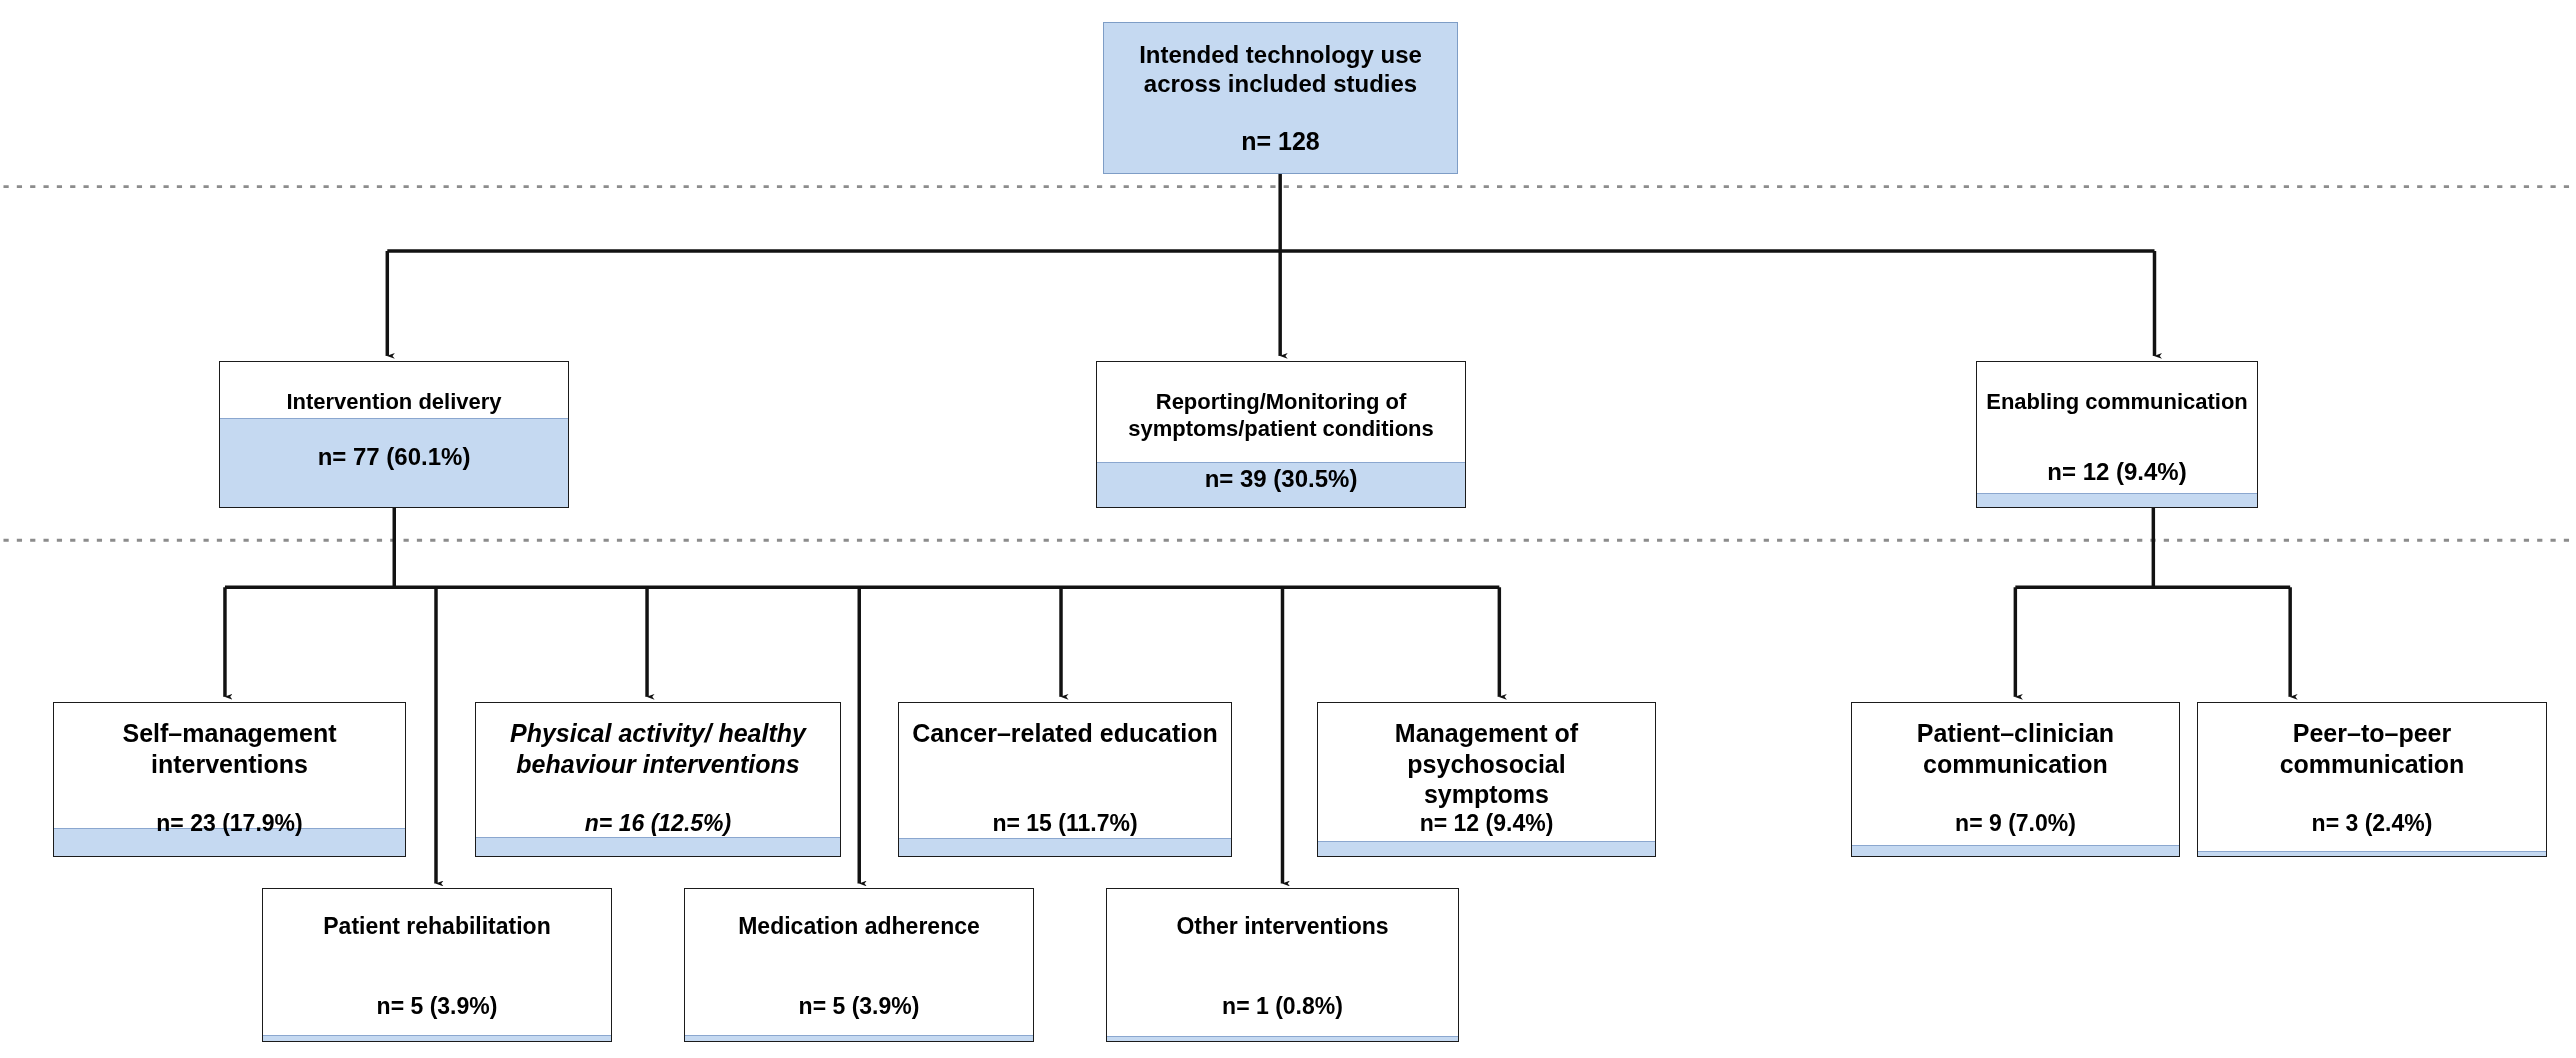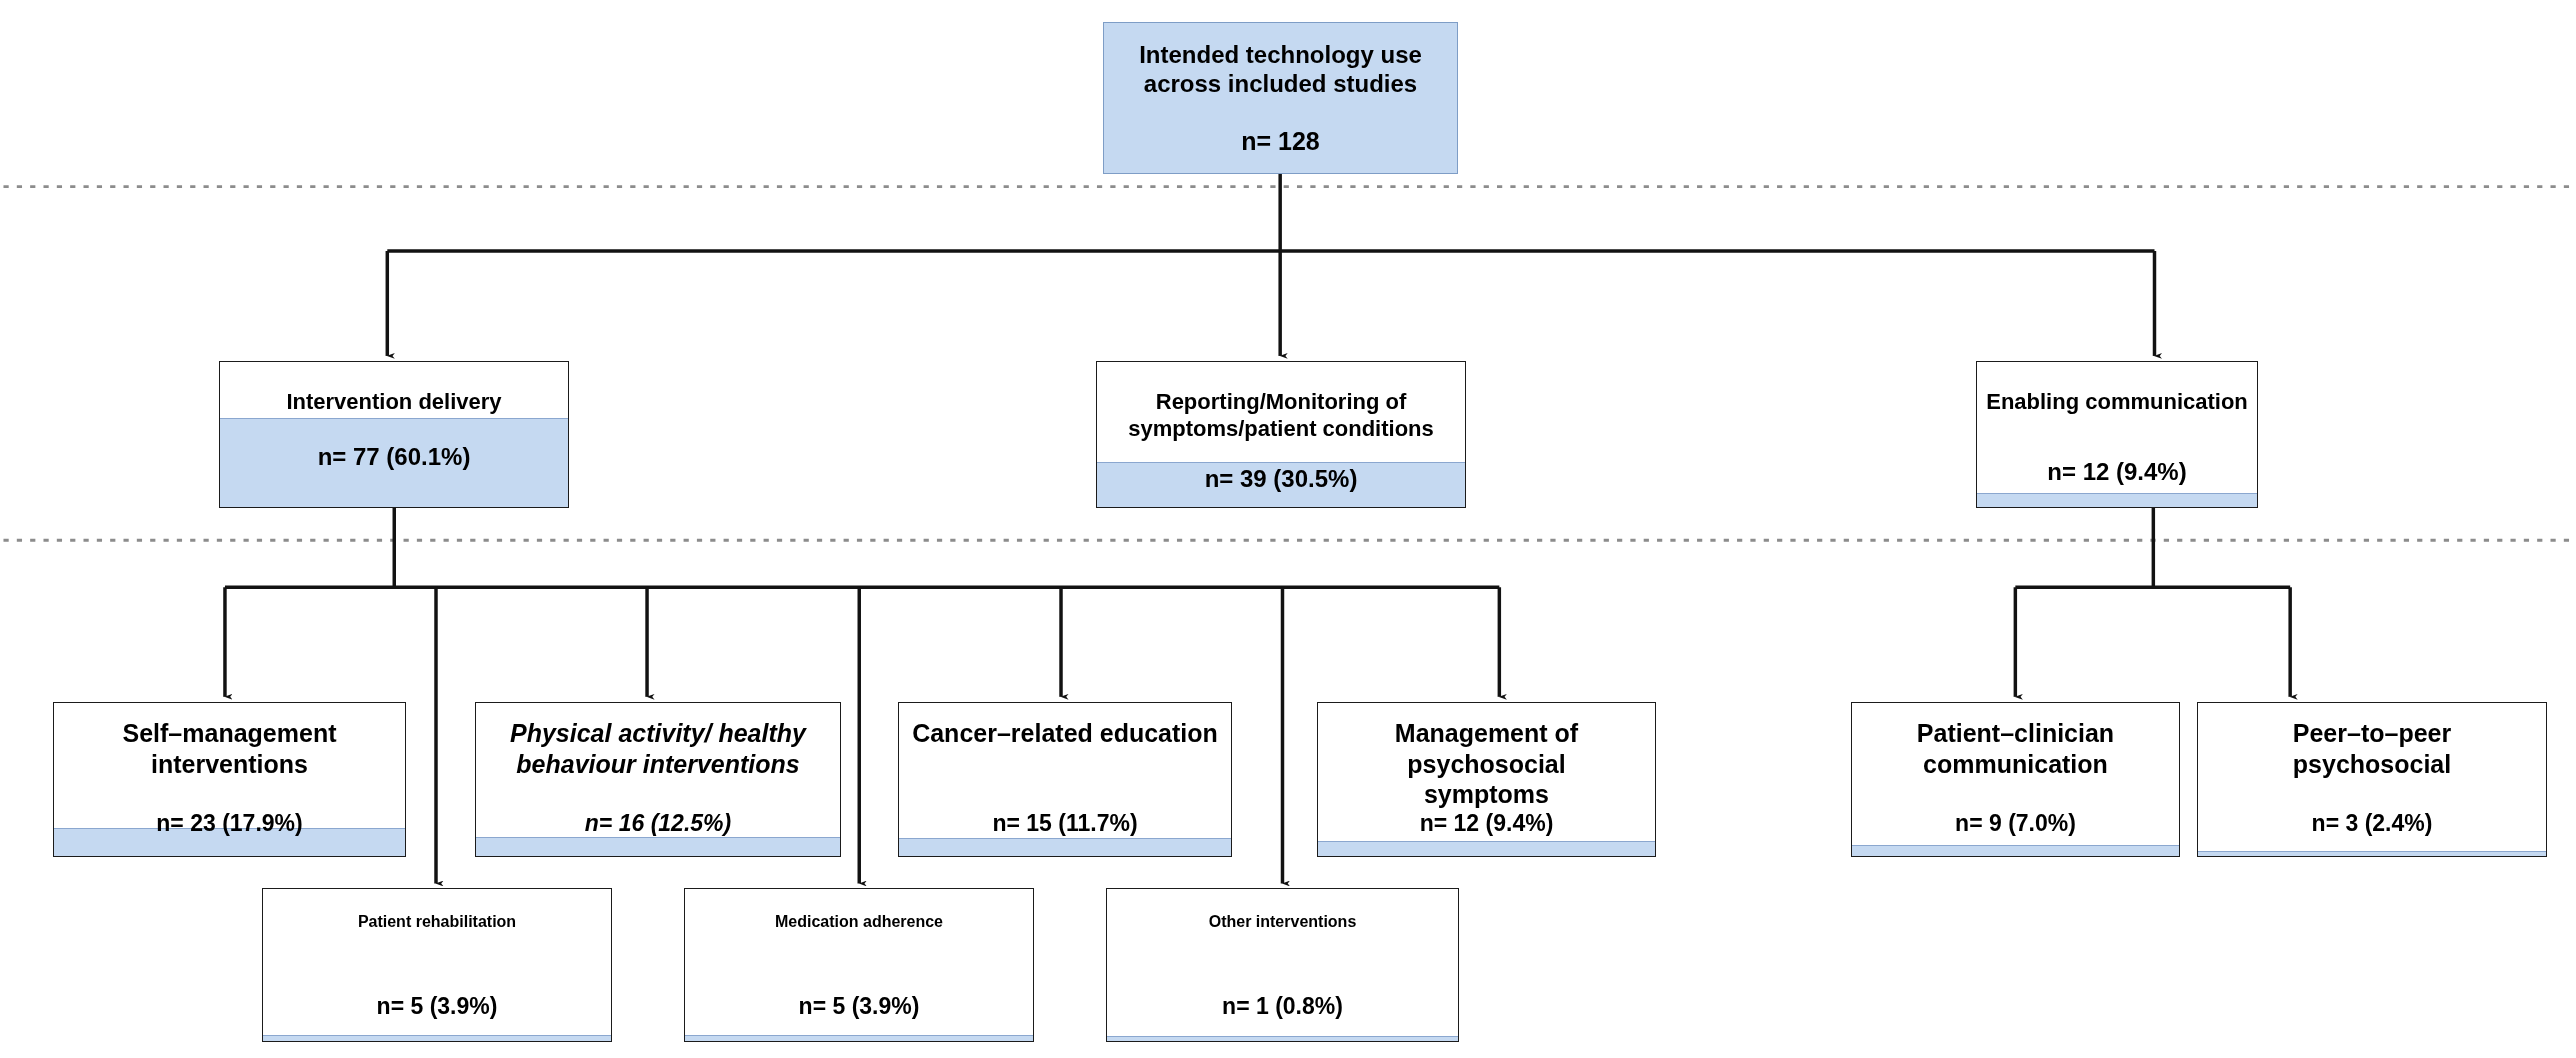--- a/index.html
+++ b/index.html
@@ -109,21 +109,21 @@
 
   #n-self      { left: 53px;   width: 353px; }
   #n-physical  { left: 475px;  width: 366px; font-style: italic; }
   #n-cancer    { left: 898px; width: 334px; }
   #n-psycho    { left: 1317px; width: 339px; }
   #n-patclin   { left: 1851px; width: 329px; }
   #n-peerpeer  { left: 2197px; width: 350px; }
 
   
   .tier4 { top: 888px; height: 154px; }
-  .tier4 .title { font-size: 16px; margin-top: 23px; }
+  .tier4 .title { font-size: 23px; margin-top: 23px; }
   .tier4 .count { font-size: 23px; position: absolute; left: 0; right: 0; bottom: 21px; }
 
   #n-rehab   { left: 262px;  width: 350px; }
   #n-medad   { left: 684px; width: 350px; }
   #n-other   { left: 1106px; width: 353px; }
 </style>
 </head>
 <body>
 
 <div id="canvas">
@@ -241,21 +241,21 @@
       <div class="title">Patient–clinician
 communication</div>
       <div class="count">n= 9 (7.0%)</div>
     </div>
   </div>
 
   <div class="node tier3" id="n-peerpeer">
     <div class="fill" style="height: 4.6px;"></div>
     <div class="node-inner">
       <div class="title">Peer–to–peer
-psychosocial</div>
+communication</div>
       <div class="count">n= 3 (2.4%)</div>
     </div>
   </div>
 
   <div class="node tier4" id="n-rehab">
     <div class="fill" style="height: 6px;"></div>
     <div class="node-inner">
       <div class="title">Patient rehabilitation</div>
       <div class="count">n= 5 (3.9%)</div>
     </div>

